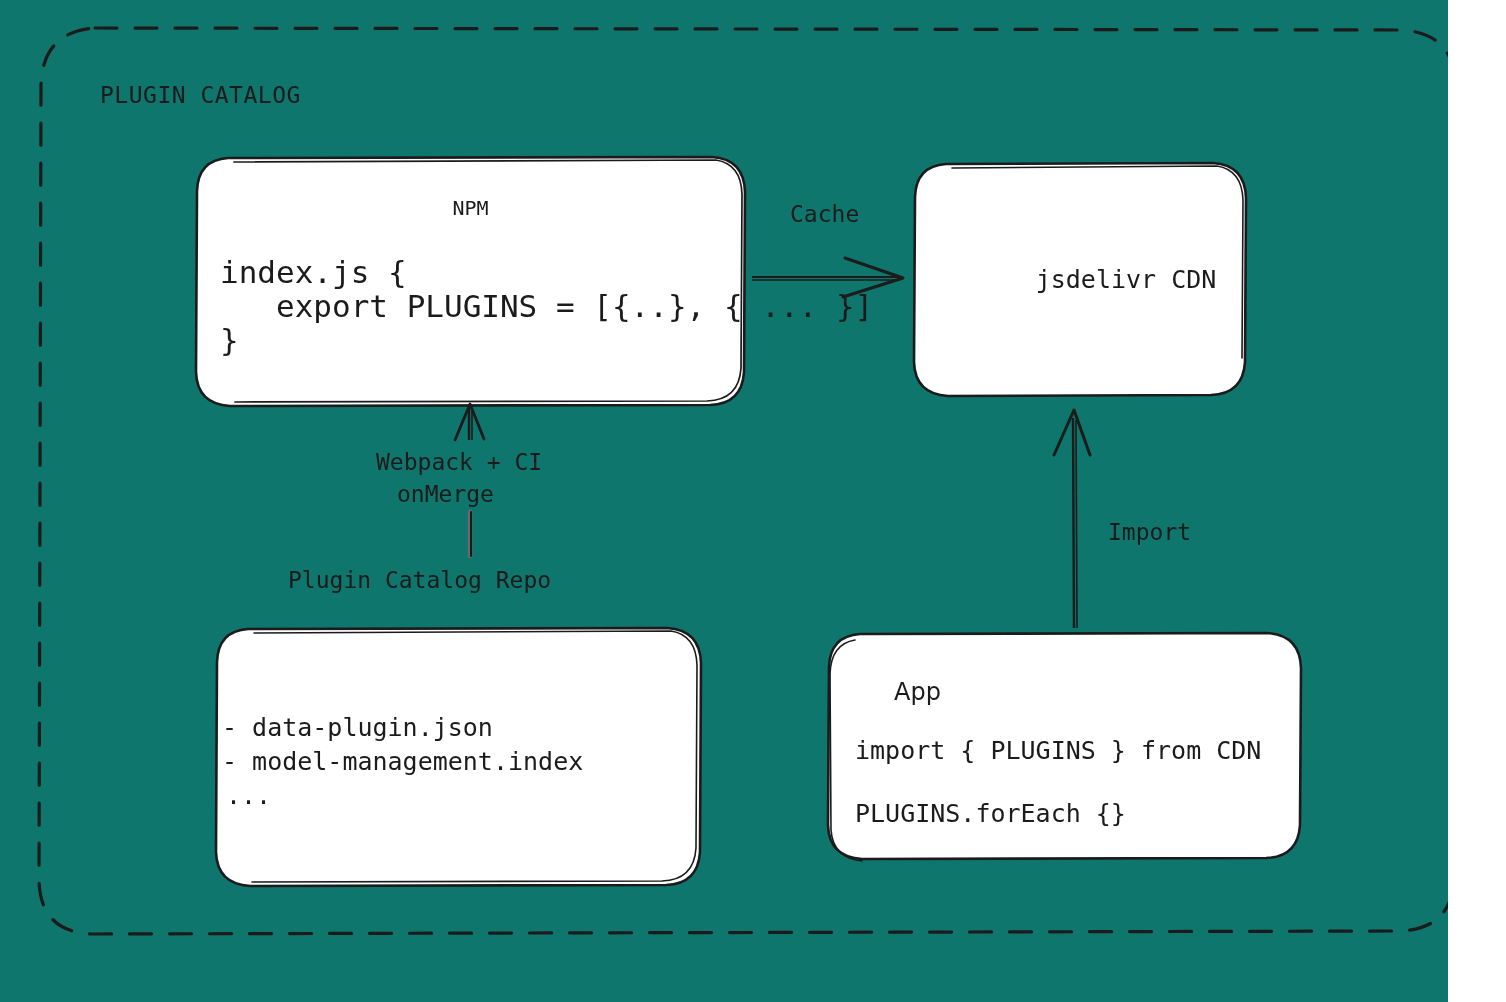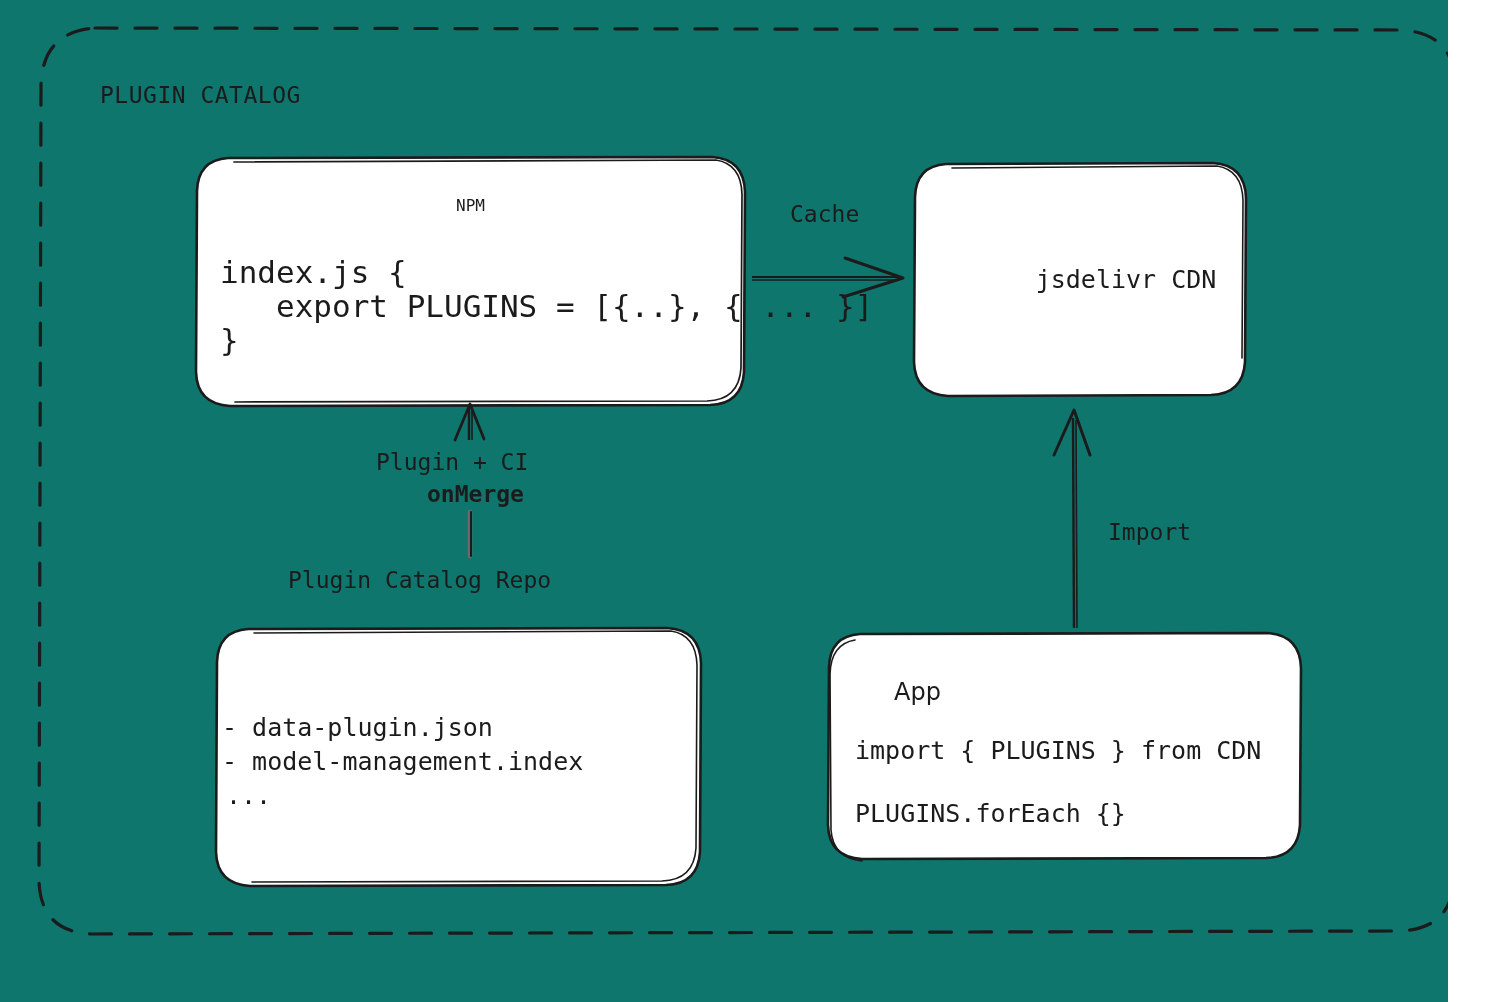--- a/index.html
+++ b/index.html
@@ -28,21 +28,21 @@
     position: absolute;
     white-space: pre;
     color: #1b1b1b;
     line-height: 1.0;
   }
   .group-title {
     font-size: 23px;
     letter-spacing: 0.5px;
   }
   .box-title {
-    font-size: 16px;
+    font-size: 20px;
   }
   .code {
     font-size: 31px;
     line-height: 38px;
   }
   .edge-label {
     font-size: 23px;
   }
   .plain-label {
     font-size: 23px;
@@ -119,22 +119,22 @@
 
   <div class="txt box-title" style="left: 196px; top: 198px; width: 549px; text-align: center;">NPM</div>
   <div class="txt code" style="left:220px; top:253px;">index.js {</div>
   <div class="txt code" style="left:220px; top:287px;">   export PLUGINS = [{..}, { ... }]</div>
   <div class="txt code" style="left:220px; top:321px;">}</div>
 
   <div class="txt cdn-title" style="left: 914px; top: 267px; width: 332px; text-align: center; padding-left: 46px;">jsdelivr CDN</div>
 
   <div class="txt edge-label" style="left:790px; top:203px;">Cache</div>
 
-  <div class="txt edge-label" style="left:376px; top:451px;">Plugin + CI</div>
-  <div class="txt edge-label" style="left:427px; top:483px;font-weight:bold;">onMerge</div>
+  <div class="txt edge-label" style="left:376px; top:451px;">Webpack + CI</div>
+  <div class="txt edge-label" style="left:397px; top:483px;">onMerge</div>
 
   <div class="txt plain-label" style="left:288px; top:569px;">Plugin Catalog Repo</div>
 
   <div class="txt repo-line" style="left:222px; top:710px;">- data-plugin.json</div>
   <div class="txt repo-line" style="left:222px; top:744px;">- model-management.index</div>
   <div class="txt repo-line" style="left:226px; top:778px;">...</div>
 
   <div class="txt edge-label" style="left:1108px; top:521px;">Import</div>
 
   <div class="txt app-title" style="left:894px; top:680px;">App</div>

